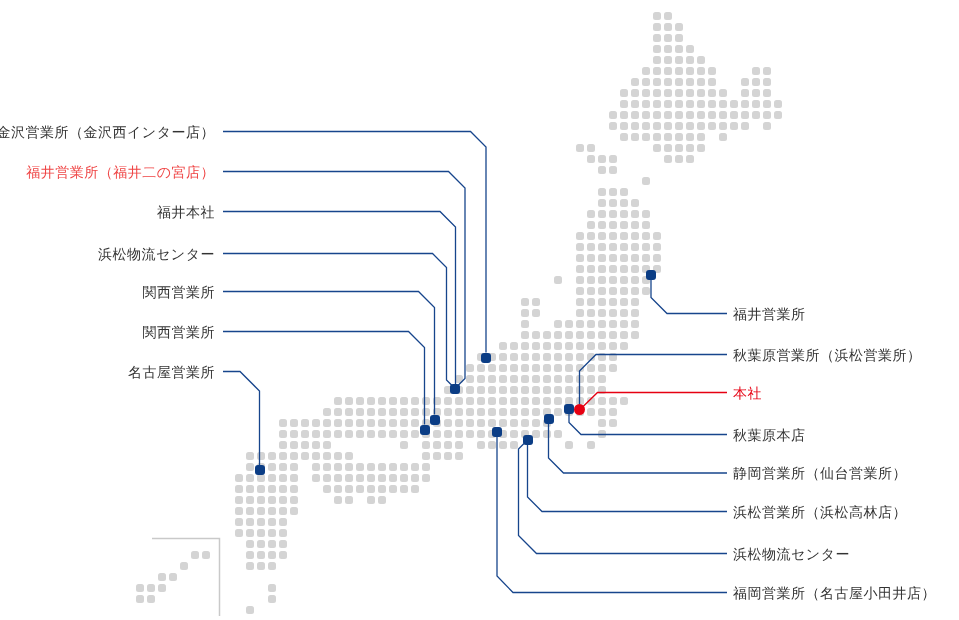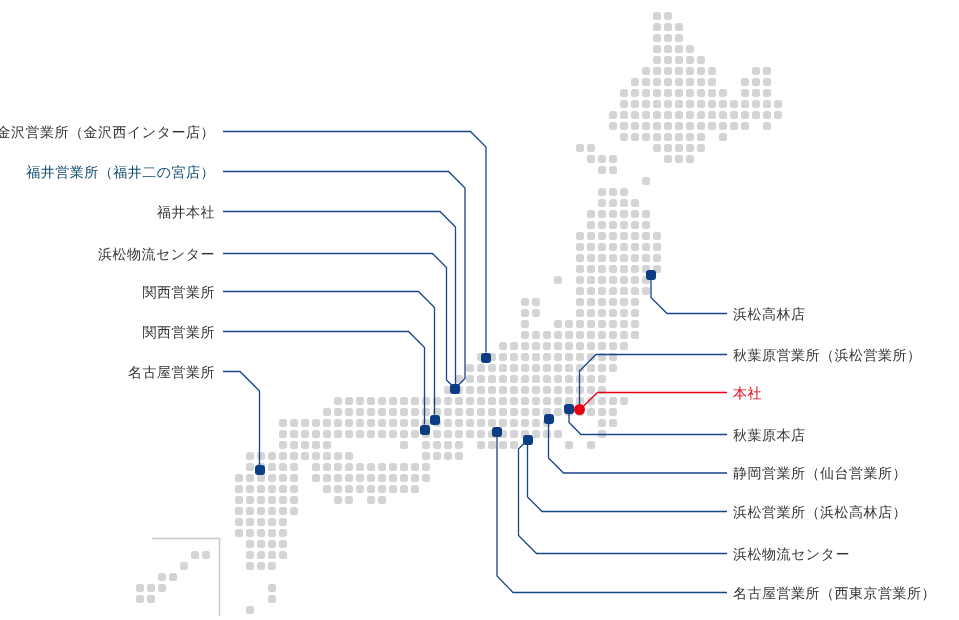--- a/index.html
+++ b/index.html
@@ -588,28 +588,28 @@
       <div class="marker blue" style="background: rgb(11, 61, 133); left: 254.5px; top: 465px;"></div>
       <div class="marker blue" style="background: rgb(11, 61, 133); left: 646px; top: 269.5px;"></div>
       <div class="marker red" style="background: rgb(230, 0, 18); left: 574px; top: 404px;"></div>
       <div class="marker blue" style="background: rgb(11, 61, 133); left: 564px; top: 403.5px;"></div>
       <div class="marker blue" style="background: rgb(11, 61, 133); left: 543.5px; top: 413.5px;"></div>
       <div class="marker blue" style="background: rgb(11, 61, 133); left: 522.5px; top: 435px;"></div>
       <div class="marker blue" style="background: rgb(11, 61, 133); left: 492px; top: 426.5px;"></div>
     </div>
   <div id="label-layer">
       <div class="office-label left" style="top: 121.5px; color: rgb(51, 51, 51);">金沢営業所（金沢西インター店）</div>
-      <div class="office-label left" style="top: 161.5px; color: #0c4a6e;">福井営業所（福井二の宮店）</div>
+      <div class="office-label left" style="top: 161.5px; color: #ef4444;">福井営業所（福井二の宮店）</div>
       <div class="office-label left" style="top: 201.5px; color: rgb(51, 51, 51);">福井本社</div>
       <div class="office-label left" style="top: 243.5px; color: rgb(51, 51, 51);">浜松物流センター</div>
       <div class="office-label left" style="top: 281.5px; color: rgb(51, 51, 51);">関西営業所</div>
       <div class="office-label left" style="top: 321.5px; color: rgb(51, 51, 51);">関西営業所</div>
       <div class="office-label left" style="top: 361.5px; color: rgb(51, 51, 51);">名古屋営業所</div>
-      <div class="office-label right" style="top: 303.5px; color: rgb(51, 51, 51);">浜松高林店</div>
+      <div class="office-label right" style="top: 303.5px; color: rgb(51, 51, 51);">福井営業所</div>
       <div class="office-label right" style="top: 344.5px; color: rgb(51, 51, 51);">秋葉原営業所（浜松営業所）</div>
       <div class="office-label right" style="top: 382.5px; color: rgb(230, 0, 18);">本社</div>
       <div class="office-label right" style="top: 424.5px; color: rgb(51, 51, 51);">秋葉原本店</div>
       <div class="office-label right" style="top: 463px; color: rgb(51, 51, 51);">静岡営業所（仙台営業所）</div>
       <div class="office-label right" style="top: 501.5px; color: rgb(51, 51, 51);">浜松営業所（浜松高林店）</div>
       <div class="office-label right" style="top: 543.5px; color: rgb(51, 51, 51);">浜松物流センター</div>
-      <div class="office-label right" style="top: 582.5px; color: rgb(51, 51, 51);">名古屋営業所（西東京営業所）</div>
+      <div class="office-label right" style="top: 582.5px; color: rgb(51, 51, 51);">福岡営業所（名古屋小田井店）</div>
     </div>
 </div>
 
 </body></html>

